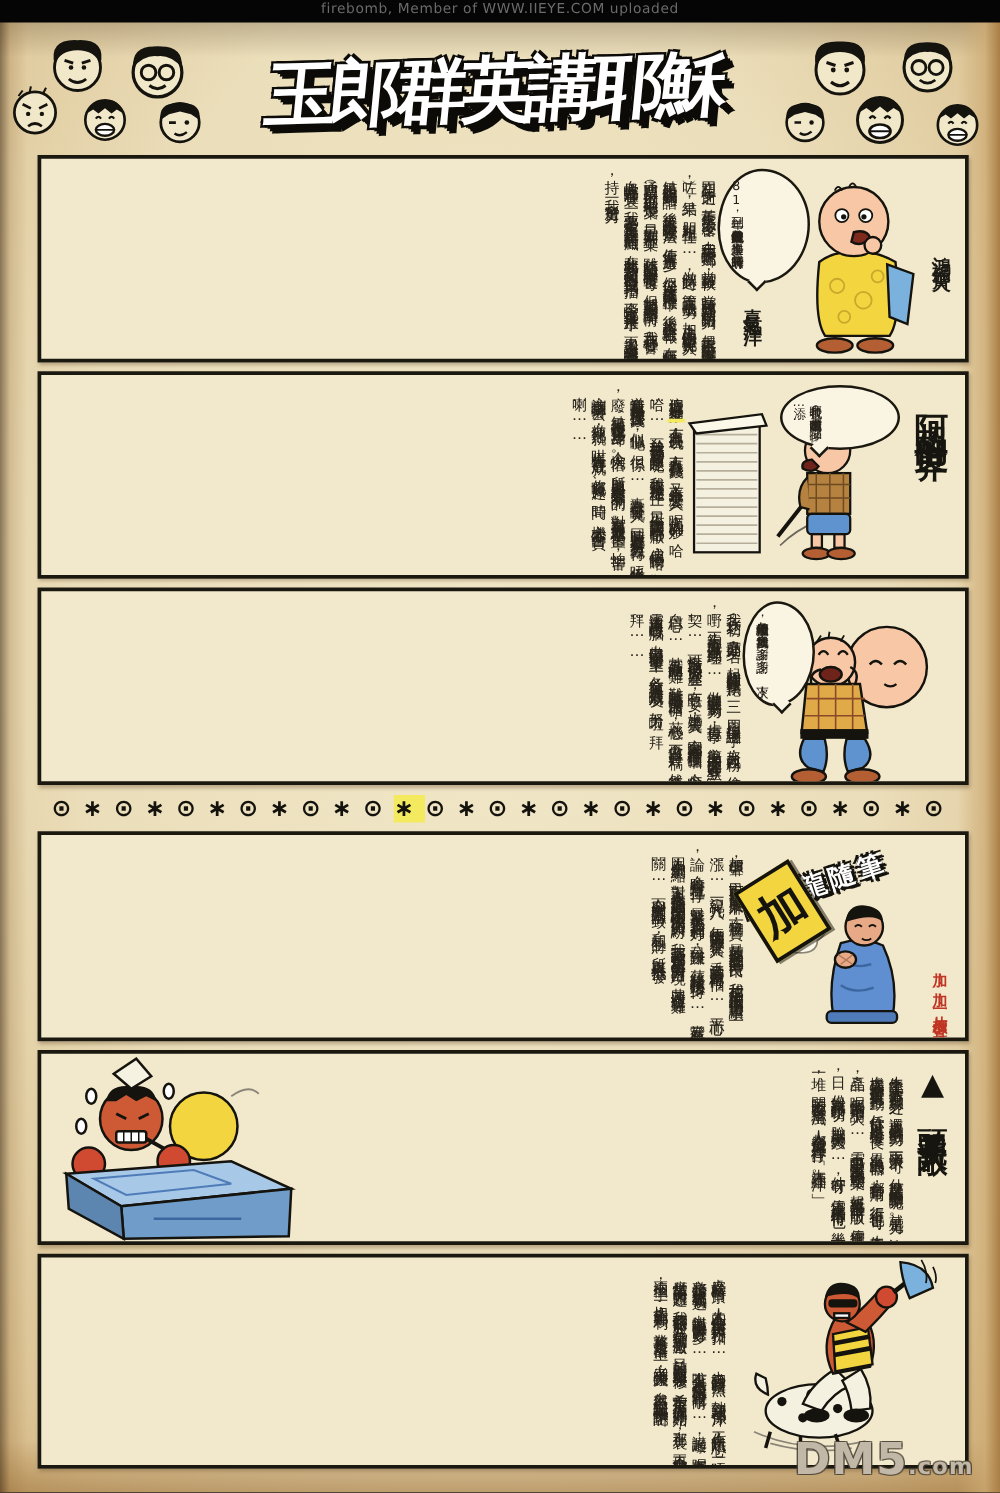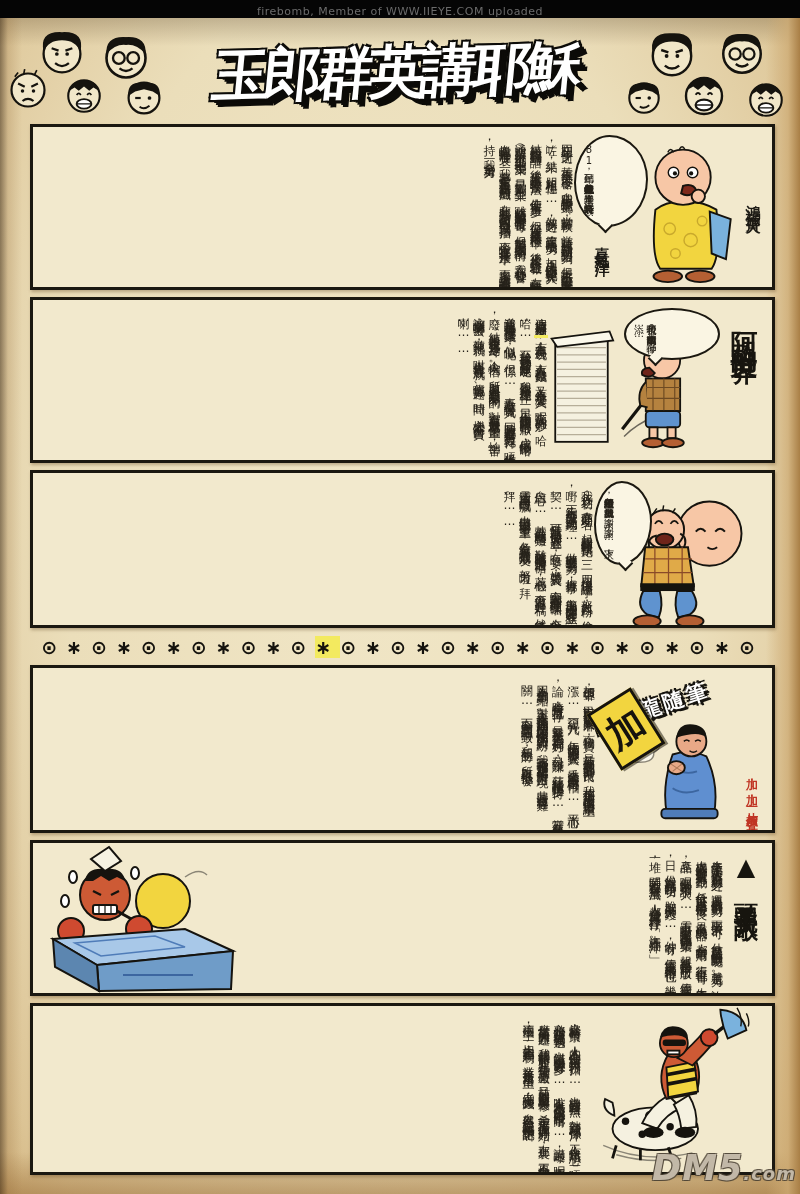--- a/index.html
+++ b/index.html
@@ -7,21 +7,21 @@
   body { font-family:"DejaVu Sans", sans-serif; }
   .page { position:relative; width:800px; height:1194px;
     background:
       linear-gradient(90deg, rgba(60,40,18,.55) 0, rgba(150,110,60,.25) 8px, rgba(0,0,0,0) 22px),
       linear-gradient(270deg, #a97f46 0, rgba(205,170,115,.75) 12px, rgba(0,0,0,0) 34px),
       linear-gradient(0deg, rgba(150,105,50,.5) 0, rgba(0,0,0,0) 42px),
       linear-gradient(180deg, rgba(70,50,25,.25) 18px, rgba(0,0,0,0) 46px),
       radial-gradient(ellipse at 48% 42%, #f1e7c8 0%, #ebdeba 55%, #dcc495 88%, #cfae77 100%);
   }
   .topbar { position:absolute; top:0; left:0; width:800px; height:18px; background:#050505;
-    display:flex; align-items:flex-end; justify-content:center; }
+    display:flex; align-items:flex-start; justify-content:center; }
   .topbar span { color:#6b6b6b; font-size:11px; letter-spacing:.5px; }
   .masthead { position:absolute; top:18px; left:0; width:800px; height:106px;
     display:flex; align-items:center; justify-content:space-between; padding:2px 6px 0 4px; }
   .faces { width:172px; height:100px; flex:none; }
   .title { font-weight:900; font-size:57px; letter-spacing:-5px; color:#fff; white-space:nowrap;
     transform:skewX(-7deg) rotate(-1.5deg); padding-right:8px;
     text-shadow:-2px -2px 0 #0c0b08, 2px -2px 0 #0c0b08, -2px 2px 0 #0c0b08, 2px 2px 0 #0c0b08,
       4px 3px 0 #0c0b08, 6px 5px 0 #0c0b08, 8px 7px 0 #0c0b08; }
   .panel { position:relative; margin:0 25px 7px 30px; width:745px; border:3px solid #1b1810;
     background:#f2e9cd; display:flex; overflow:hidden; padding:8px 10px;
@@ -48,24 +48,24 @@
   .flag { position:absolute; top:20px; left:4px; width:52px; height:66px; background:#f2d53f;
     border:3px solid #15130e; transform:rotate(-32deg); display:flex; align-items:center;
     justify-content:center; font-size:38px; font-weight:900; color:#15130e; z-index:4;
     box-shadow:2px 2px 0 rgba(20,15,5,.5); }
   .chant { position:absolute; right:2px; top:92px; writing-mode:vertical-rl; text-orientation:upright;
     color:#c03524; font-weight:700; font-size:12px; letter-spacing:2px; z-index:4; }
   .p4title { position:absolute; top:18px; left:-4px; transform:rotate(-18deg); white-space:nowrap;
     font-weight:900; font-size:21px; letter-spacing:3px; color:#fff; z-index:2;
     text-shadow:-2px -2px 0 #15130e, 2px -2px 0 #15130e, -2px 2px 0 #15130e, 2px 2px 0 #15130e, 3px 3px 0 #15130e; }
   .p5illus { position:absolute; left:2px; bottom:0; width:205px; height:150px; z-index:2; }
-  .wm-big { position:absolute; right:4px; bottom:6px; font-size:35px; font-weight:900;
+  .wm-big { position:absolute; right:21px; bottom:6px; font-size:35px; font-weight:900;
     letter-spacing:1px; color:rgba(215,205,188,.85); z-index:9;
     text-shadow:-1px -1px 0 rgba(75,65,52,.75), 1px -1px 0 rgba(75,65,52,.75),
-      -1px 1px 0 rgba(75,65,52,.75), 1px 1px 0 rgba(75,65,52,.75);font-style:italic; }
+      -1px 1px 0 rgba(75,65,52,.75), 1px 1px 0 rgba(75,65,52,.75); }
   .wm-big small { font-size:18px; font-weight:700; }
   svg .ln { stroke:#15130e; stroke-width:2; }
 </style>
 </head>
 <body>
 
 <div class="page">
 
   <div class="topbar">
     <span>firebomb, Member of WWW.IIEYE.COM uploaded</span>

